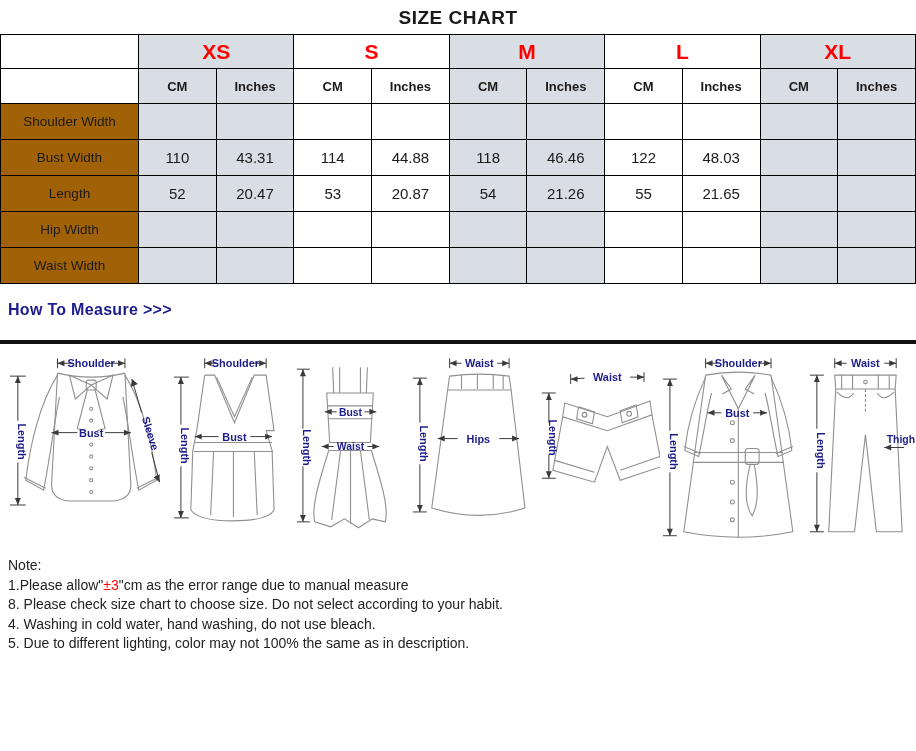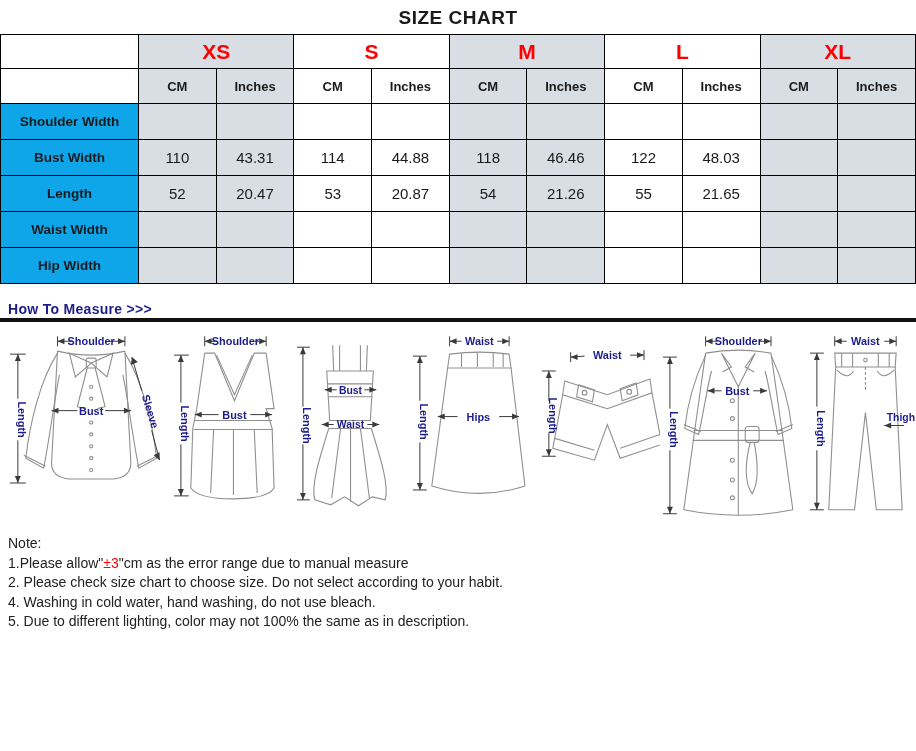--- a/index.html
+++ b/index.html
@@ -14,23 +14,23 @@
   table.size-chart{width:916px; border-collapse:collapse; table-layout:fixed;}
   table.size-chart col.c-label{width:138px;}
   table.size-chart col.shade{background:var(--shade);}
   table.size-chart th, table.size-chart td{border:1px solid var(--grid);
     text-align:center; vertical-align:middle; background-clip:padding-box;}
   tr.r-size{height:34px;}
   tr.r-size th.size{color:var(--red); font-size:21px; font-weight:bold;}
   tr.r-unit{height:35px;}
   tr.r-unit th{font-size:13px; font-weight:bold;}
   tbody tr{height:36px;}
-  tbody th.rowlabel{font-weight:bold; font-size:13.5px; background:#0ea5e9;}
+  tbody th.rowlabel{font-weight:normal; font-size:13.5px; background:#a16207;}
   tbody td{font-size:15px; font-weight:normal;}
-  .measure-head{margin:17px 0 1px 8px; font-size:14px; font-weight:bold;
+  .measure-head{margin:17px 0 21px 8px; font-size:16px; font-weight:bold;
     color:var(--navy); letter-spacing:.3px;}
   .rule{height:4px; background:#111; width:916px;}
   .figures{display:flex; width:916px; height:196px; margin-top:6px;}
   .figures svg{display:block; height:196px;}
   .figures text{fill:var(--navy); font-weight:bold; font-size:11px;
     font-family:"Liberation Sans", sans-serif;}
   .figures .garment{stroke:var(--garment); fill:none; stroke-width:1.1;}
   .figures .dim{stroke:var(--dim); fill:none; stroke-width:1;}
   .figures .ah{fill:var(--dim); stroke:none;}
   .notes{padding:10px 8px 0 8px; font-size:14px; line-height:19.5px; color:#222;}
@@ -112,34 +112,34 @@
         <td>53</td>
         <td>20.87</td>
         <td>54</td>
         <td>21.26</td>
         <td>55</td>
         <td>21.65</td>
         <td></td>
         <td></td>
       </tr>
       <tr>
+        <th class="rowlabel">Hip Width</th>
+        <td></td>
+        <td></td>
+        <td></td>
+        <td></td>
+        <td></td>
+        <td></td>
+        <td></td>
+        <td></td>
+        <td></td>
+        <td></td>
+      </tr>
+      <tr>
         <th class="rowlabel">Waist Width</th>
-        <td></td>
-        <td></td>
-        <td></td>
-        <td></td>
-        <td></td>
-        <td></td>
-        <td></td>
-        <td></td>
-        <td></td>
-        <td></td>
-      </tr>
-      <tr>
-        <th class="rowlabel">Hip Width</th>
         <td></td>
         <td></td>
         <td></td>
         <td></td>
         <td></td>
         <td></td>
         <td></td>
         <td></td>
         <td></td>
         <td></td>
@@ -358,16 +358,16 @@
       <line class="dim" x1="9" y1="182" x2="23" y2="182"></line>
     <polygon class="ah" points="16,24 13,31 19,31"></polygon>
       <polygon class="ah" points="16,182 13,175 19,175"></polygon>
     <text x="16" y="100" transform="rotate(90 16 100)" text-anchor="middle">Length</text>
   </svg>
 </div>
 
 <div class="notes">
   <div>Note:</div>
   <div><span>1.Please allow"</span><span class="red">±3</span><span>"cm as the error range due to manual measure</span></div>
-  <div>2. Please check size chart to choose size. Do not select according to your habit.</div>
+  <div>8. Please check size chart to choose size. Do not select according to your habit.</div>
   <div>4. Washing in cold water, hand washing, do not use bleach.</div>
   <div>5. Due to different lighting, color may not 100% the same as in description.</div>
 </div>
 
 </body></html>

